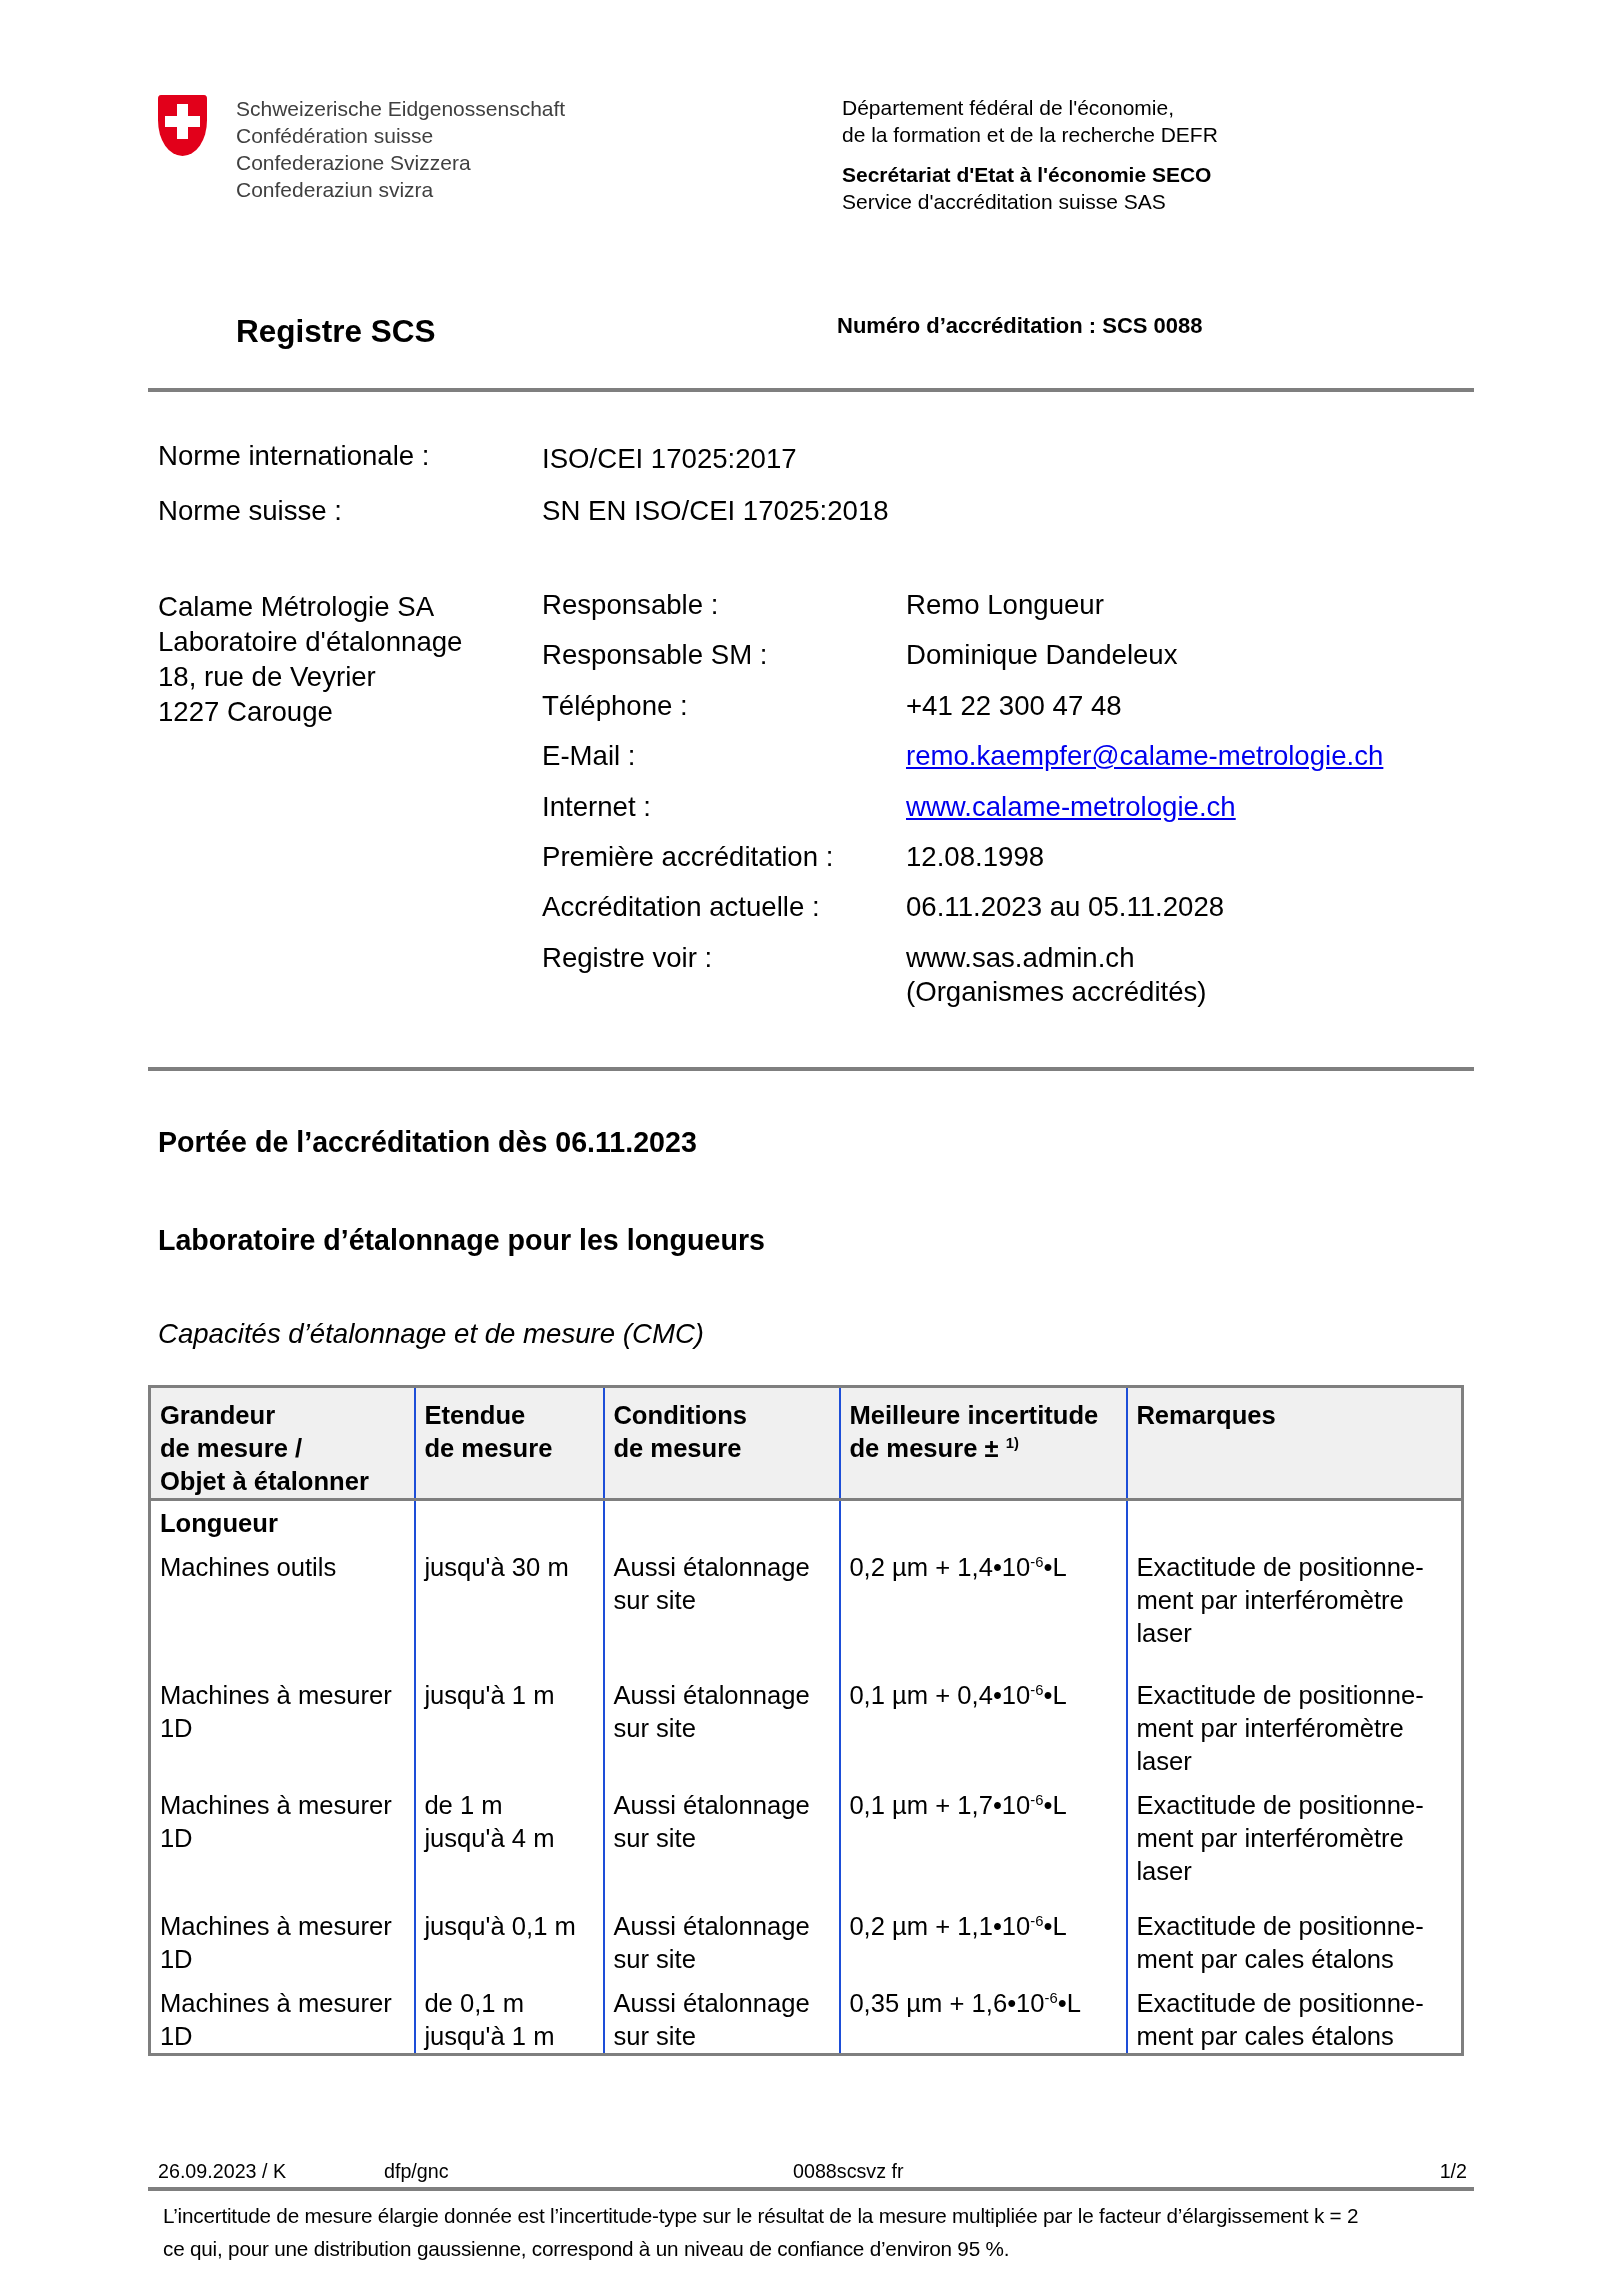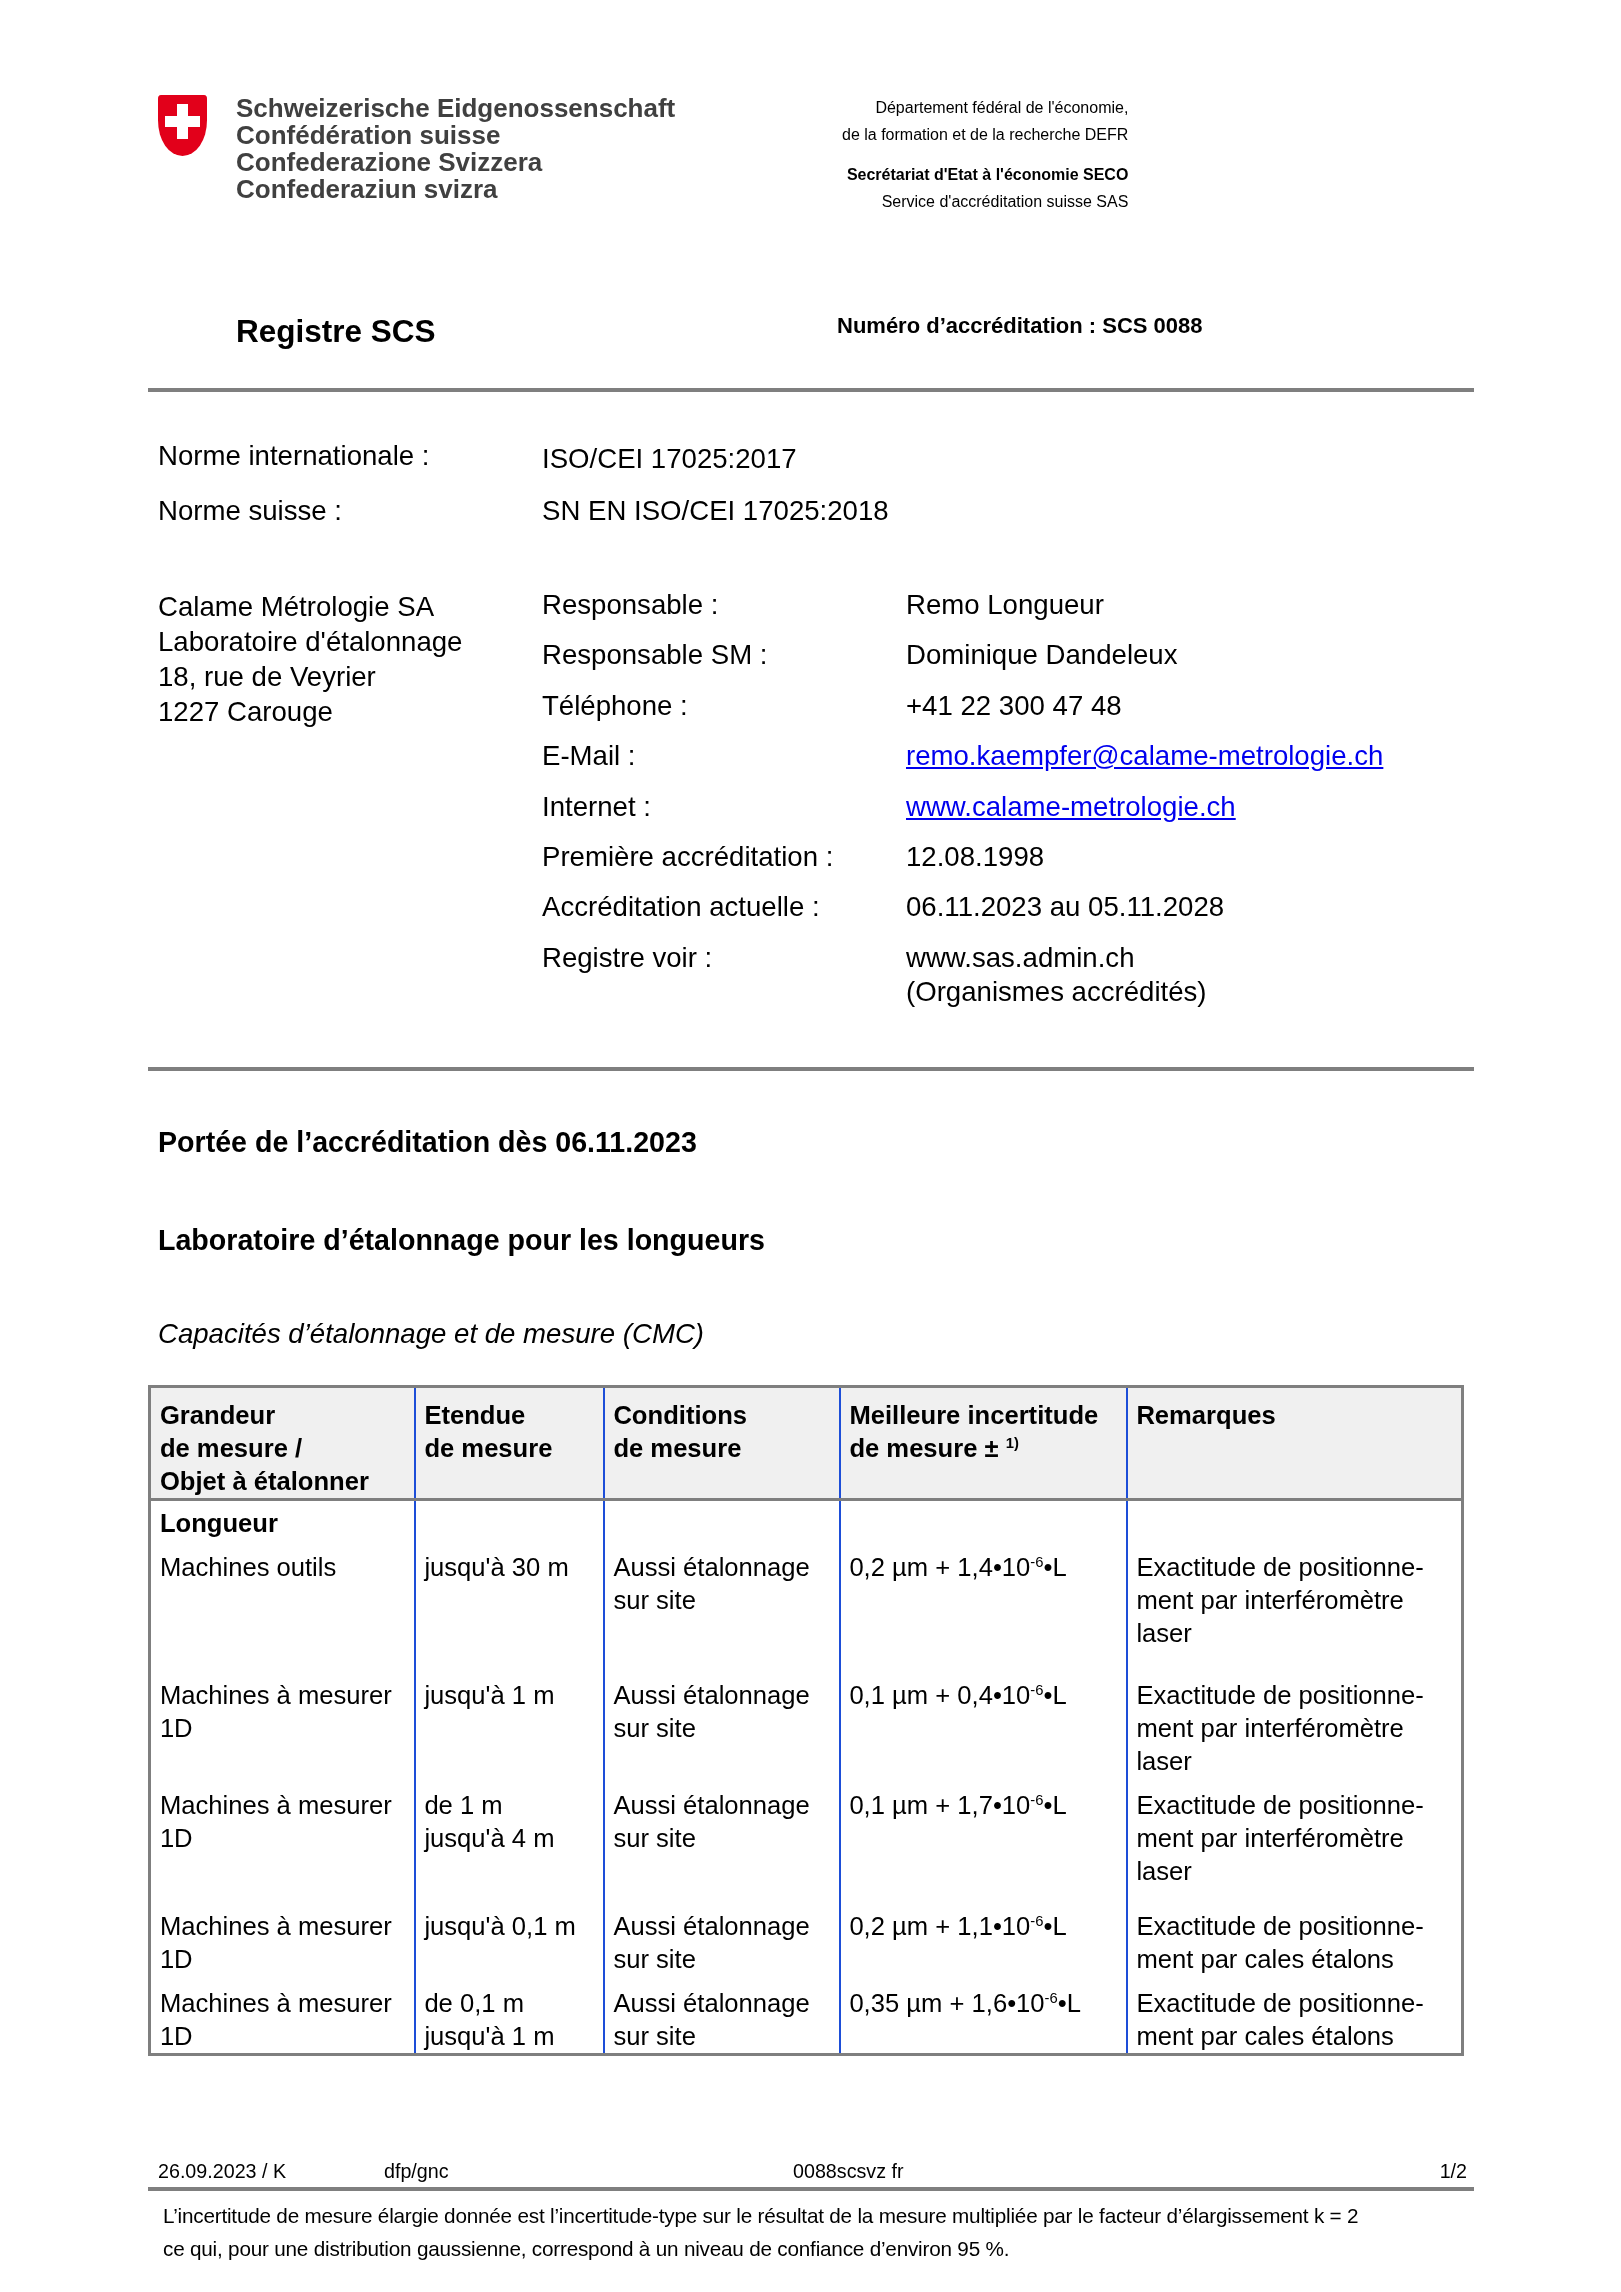--- a/index.html
+++ b/index.html
@@ -24,25 +24,24 @@
   .shield .cross-v {
     position: absolute; left: 18.7px; top: 8.9px;
     width: 11.8px; height: 35px; background: #fff;
   }
   .shield .cross-h {
     position: absolute; left: 6.9px; top: 20.7px;
     width: 35px; height: 11.8px; background: #fff;
   }
   .wordmark {
     position: absolute; left: 236px; top: 95px;
-    font-size: 26px; line-height: 27px; color: #404040;
+    font-size: 21px; line-height: 27px; color: #404040;
     white-space: pre-line;
-    font-weight: bold;
-  }
-  .dept { position: absolute; left: 842px; top: 95px; font-size: 16px; line-height: 26.6px; text-align: right; }
+  }
+  .dept { position: absolute; left: 842px; top: 95px; font-size: 21px; line-height: 26.6px; }
   .dept .org { margin-top: 13.8px; font-weight: bold; }
 
   
   .title-left  { position: absolute; left: 236px; top: 313px; font-size: 31.5px; font-weight: bold; }
   .title-right { position: absolute; left: 837px; top: 313px; font-size: 22px; font-weight: bold; }
 
   .rule { position: absolute; left: 148px; width: 1326px; height: 3.9px; background: #7f7f7f; }
 
   
   .lbl   { position: absolute; left: 158px; font-size: 27.6px; }

